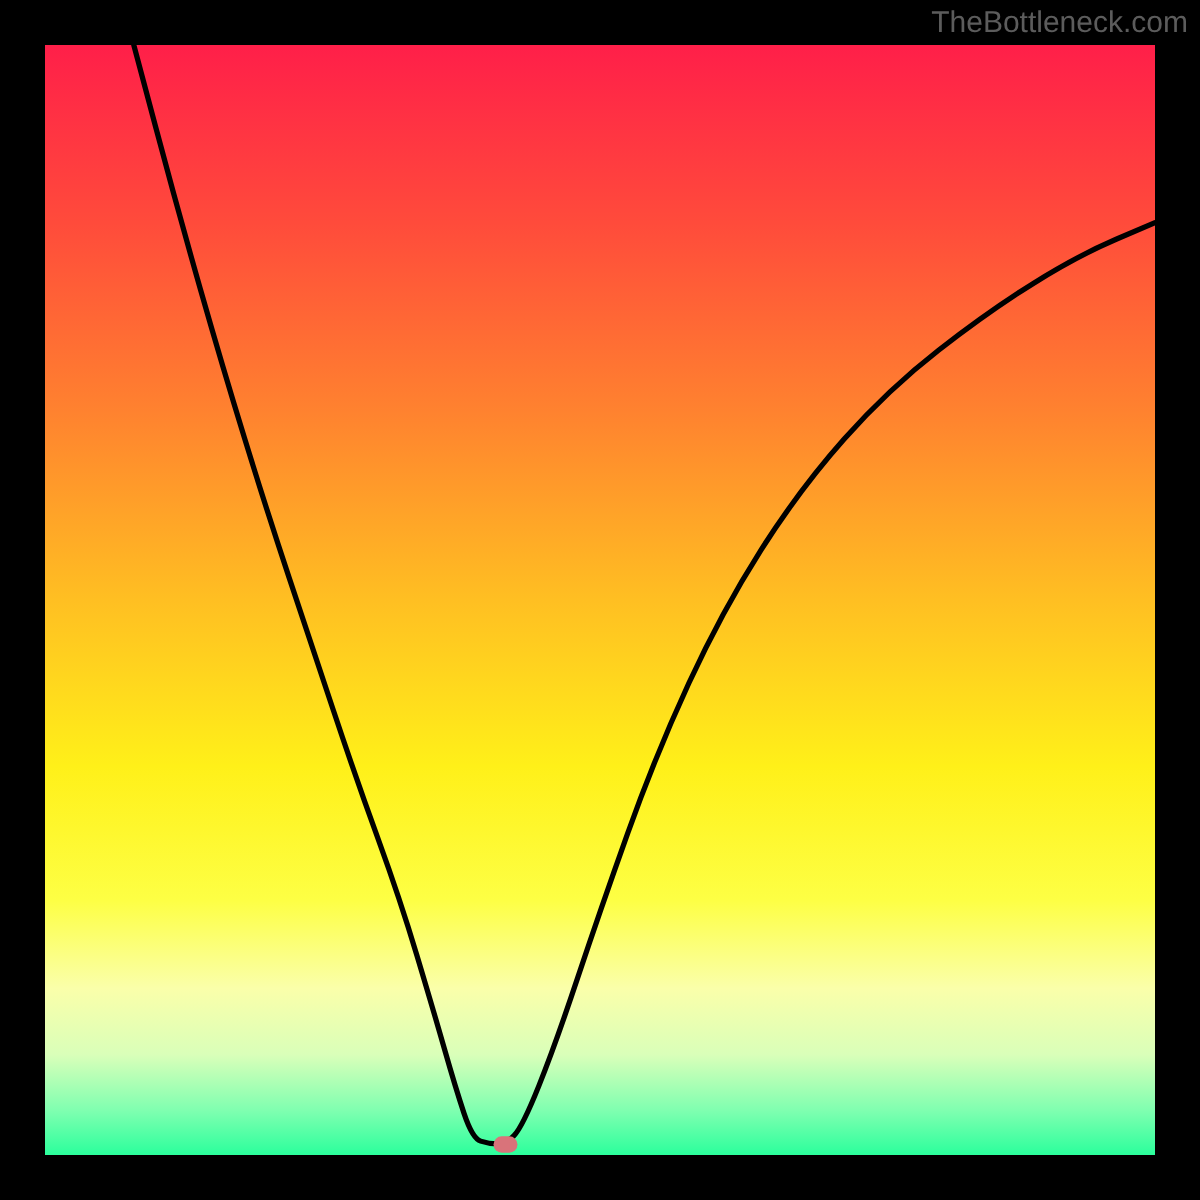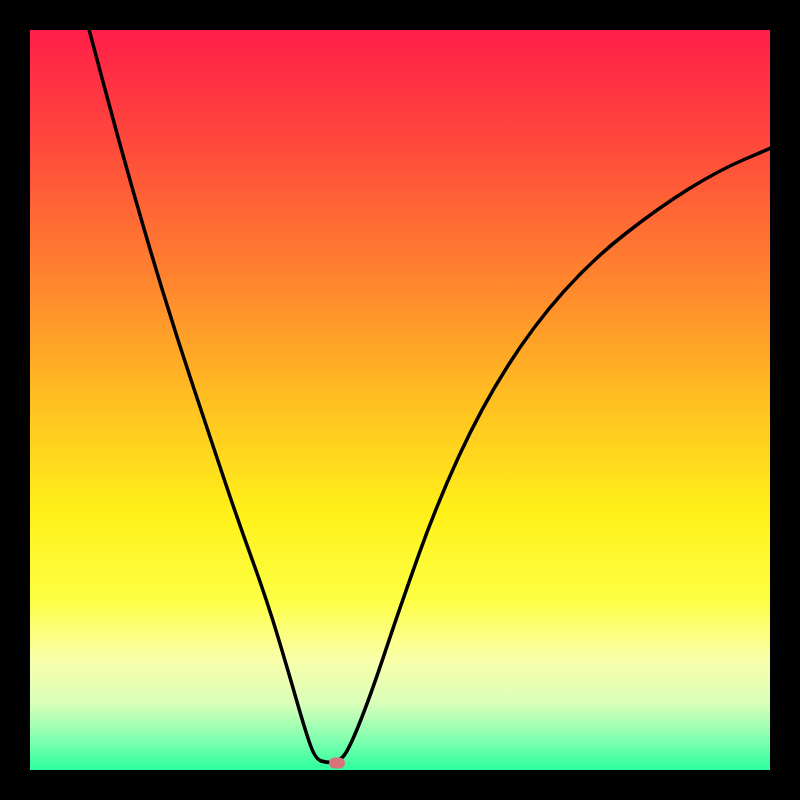--- a/index.html
+++ b/index.html
@@ -53,20 +53,21 @@
     height: 11px;
     background: #d9737a;
     border-radius: 6px;
     transform: translate(-50%, -50%);
   }
 </style>
 </head>
 <body>
 
 <div class="container">
+  <div class="watermark">TheBottleneck.com</div>
 
   <div class="plot-area">
     <svg class="gradient-bg" viewBox="0 0 740 740" preserveAspectRatio="none">
       <defs>
         <linearGradient id="bg-grad" x1="0" y1="0" x2="0" y2="1">
             <stop offset="0.00%" stop-color="#ff1f49"></stop>
             <stop offset="16.00%" stop-color="#ff4b3b"></stop>
             <stop offset="33.00%" stop-color="#ff822f"></stop>
             <stop offset="50.00%" stop-color="#ffbf22"></stop>
             <stop offset="65.00%" stop-color="#fff019"></stop>

